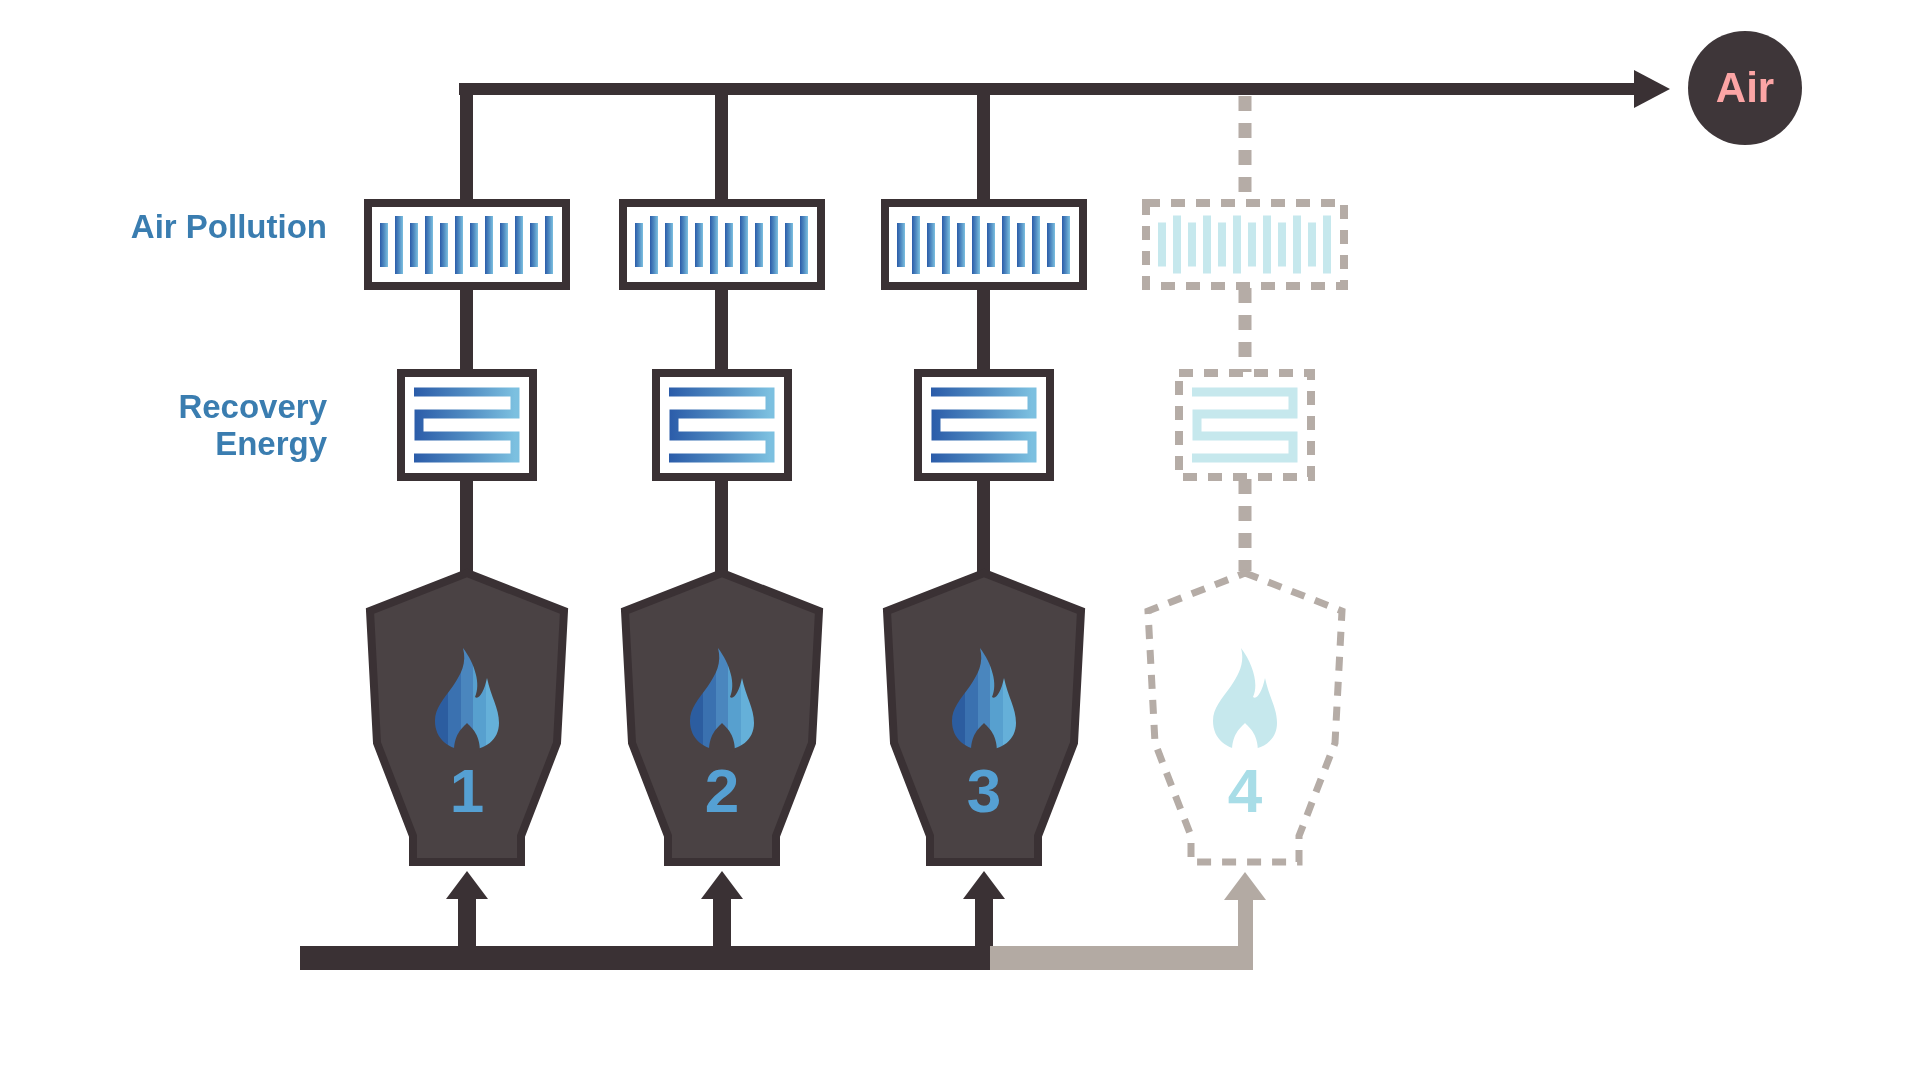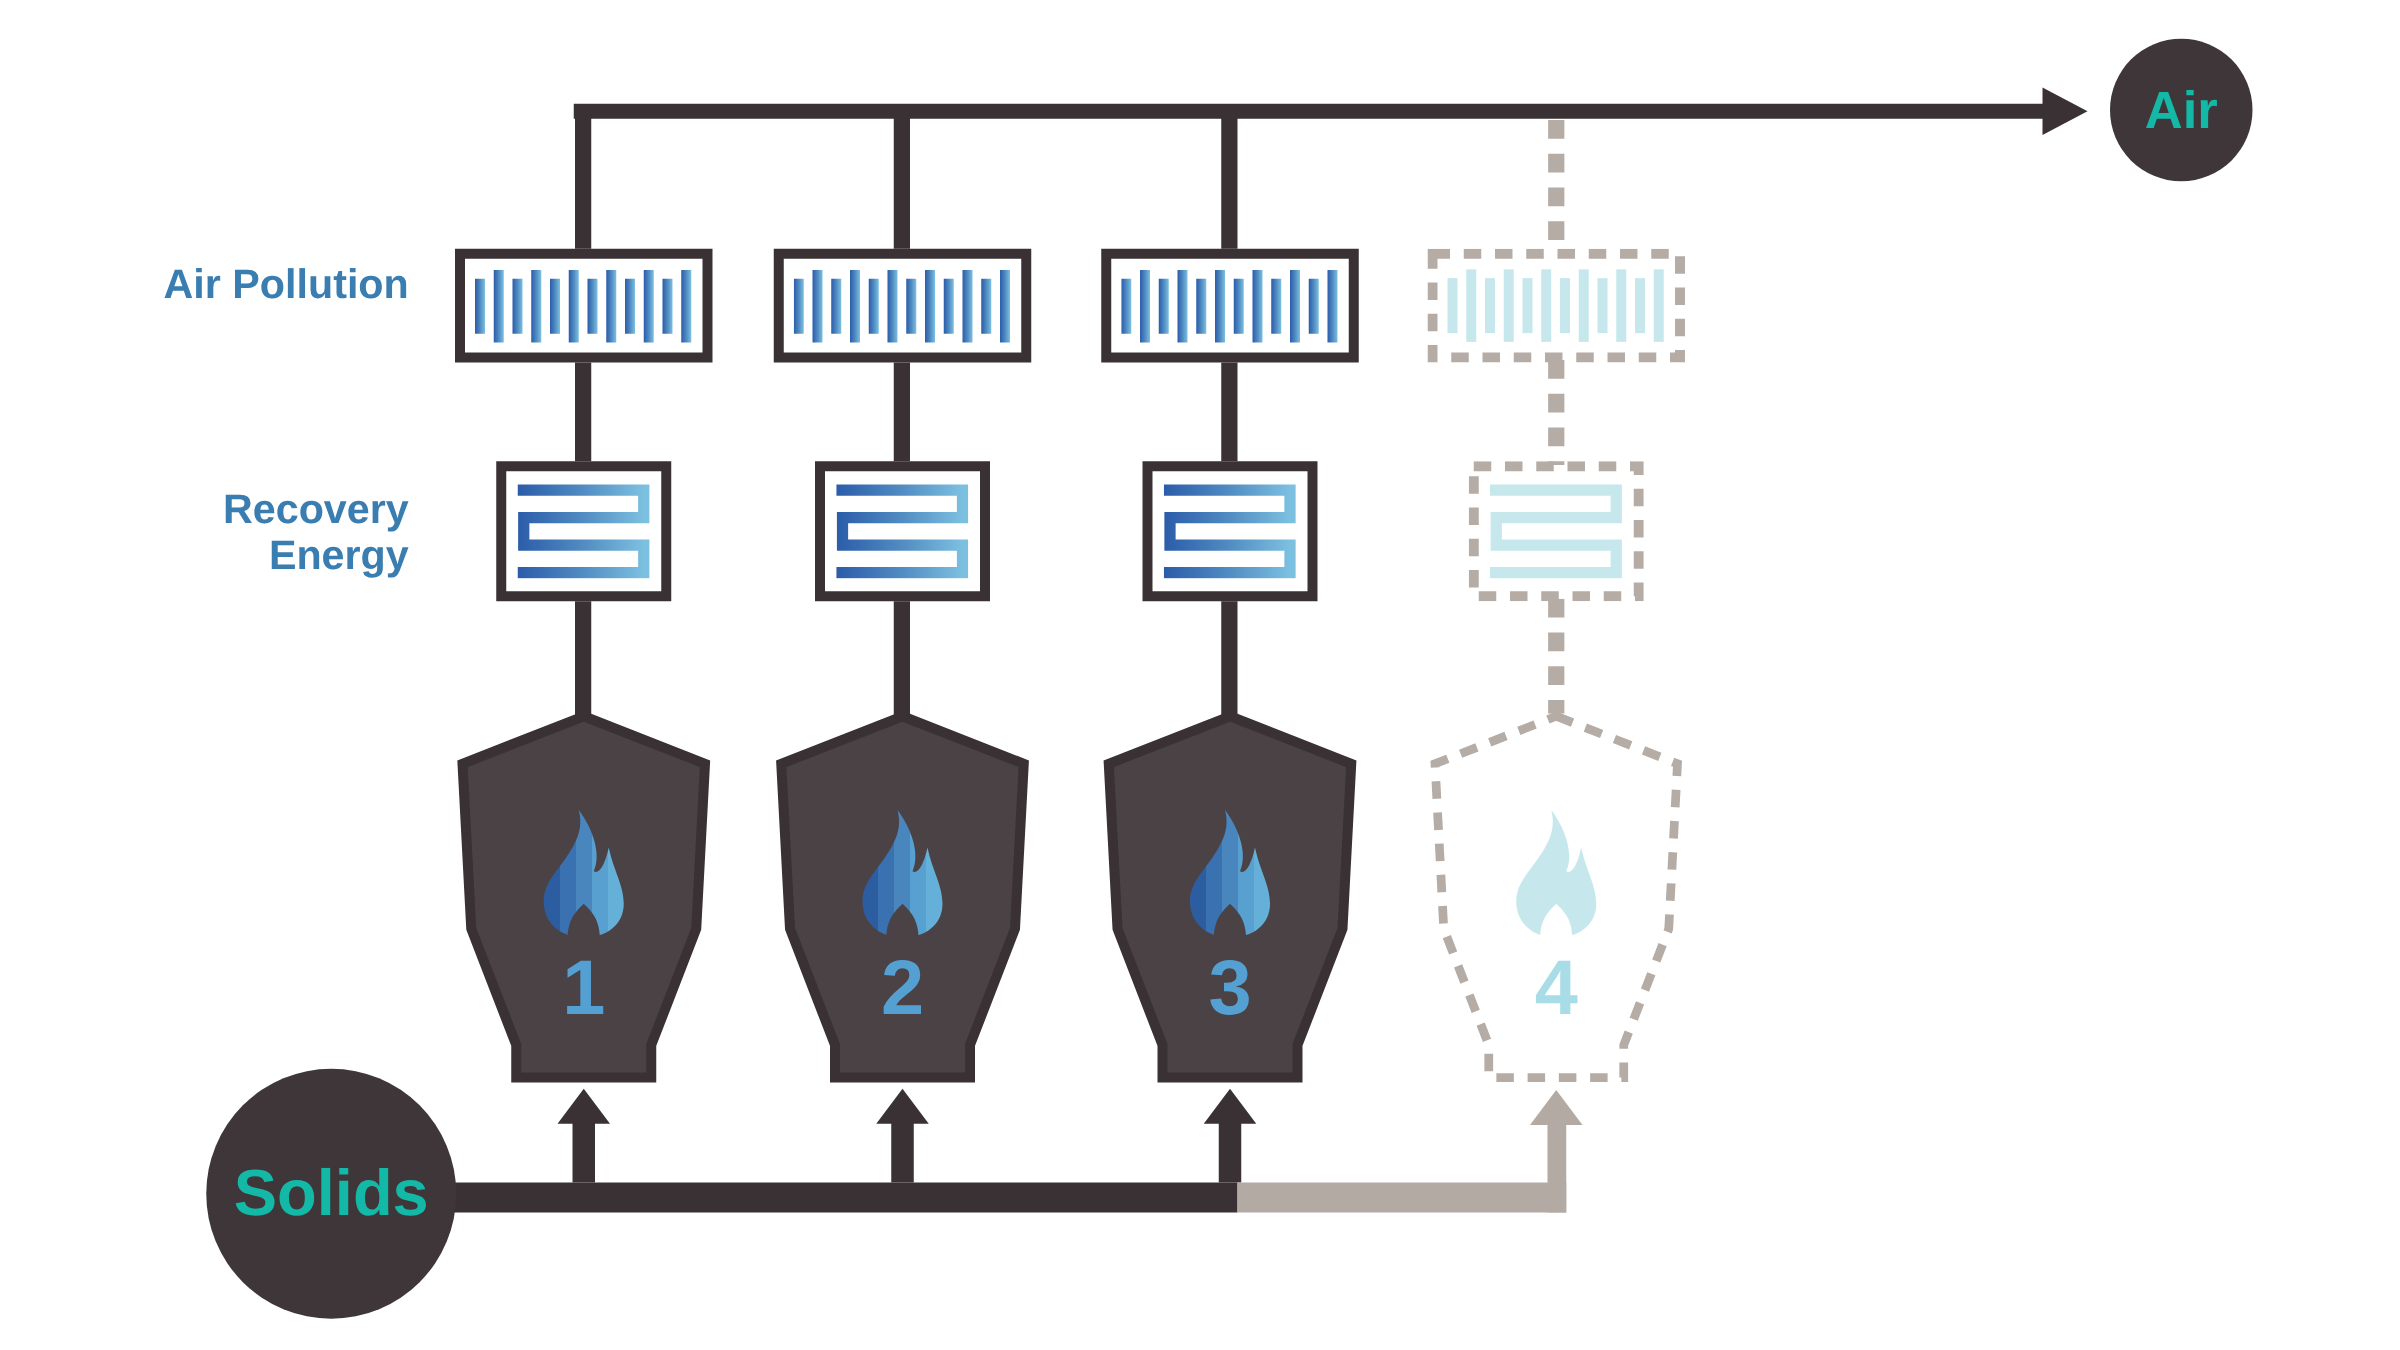--- a/index.html
+++ b/index.html
@@ -10,21 +10,21 @@
   .gray-hline{position:absolute;background:var(--inactive-gray);}
   .pipe{position:absolute;width:13px;background:var(--line-dark);}
   .tri-right{position:absolute;width:0;height:0;border-top:19px solid transparent;
              border-bottom:19px solid transparent;border-left:36px solid var(--line-dark);}
   .tri-up{position:absolute;top:871px;width:0;height:0;border-left:21px solid transparent;
           border-right:21px solid transparent;border-bottom:28px solid var(--line-dark);}
   .tri-up.gray{border-bottom-color:var(--inactive-gray);}
   .feed-stem{position:absolute;top:898px;width:18px;height:48px;background:var(--line-dark);}
   .gray-stem{position:absolute;top:899px;width:15px;height:71px;background:var(--inactive-gray);}
   .circle{position:absolute;border-radius:50%;background:var(--node-dark);display:flex;
-          align-items:center;justify-content:center;color:#14b8a6;font-weight:bold;}
+          align-items:center;justify-content:center;color:#fca5a5;font-weight:bold;}
   .circle.air{width:114px;height:114px;font-size:42px;}
   .circle.solids{width:200px;height:200px;font-size:52px;}
   .stage-label{position:absolute;left:27px;width:300px;text-align:right;color:var(--label-blue);
                font-weight:bold;font-size:33px;line-height:37px;}
   .apc-box{position:absolute;width:206px;height:91px;border:8px solid var(--line-dark);
            background:#fff;box-sizing:border-box;display:flex;align-items:center;justify-content:center;}
   .er-box{position:absolute;width:140px;height:112px;border:8px solid var(--line-dark);
           background:#fff;box-sizing:border-box;display:flex;align-items:center;justify-content:center;}
   .incin{position:absolute;}
   .incin polygon.active{fill:var(--incinerator-fill);stroke:var(--line-dark);stroke-width:8;}
@@ -198,17 +198,14 @@
     <g transform="translate(65,80)">
       <use href="#flame-shape" style="--flame-fill:var(--inactive-cyan);--notch-fill:var(--white)"></use>
       </g>
   </svg>
   <div class="num planned" style="left:1145px;top:760px;">4</div>
   <div class="gray-stem" style="left:1238px;"></div>
   <div class="tri-up gray" style="left:1224px;top:872px;"></div>
 
   <div class="hline" style="left:300px;top:946px;width:690px;height:24px;"></div>
   <div class="gray-hline" style="left:990px;top:946px;width:263px;height:24px;"></div>
-  <div class="circle solids" style="left:165px;top:855px;">
-    <span>Solids</span>
-  </div>
 
 </div>
 
 </body></html>

